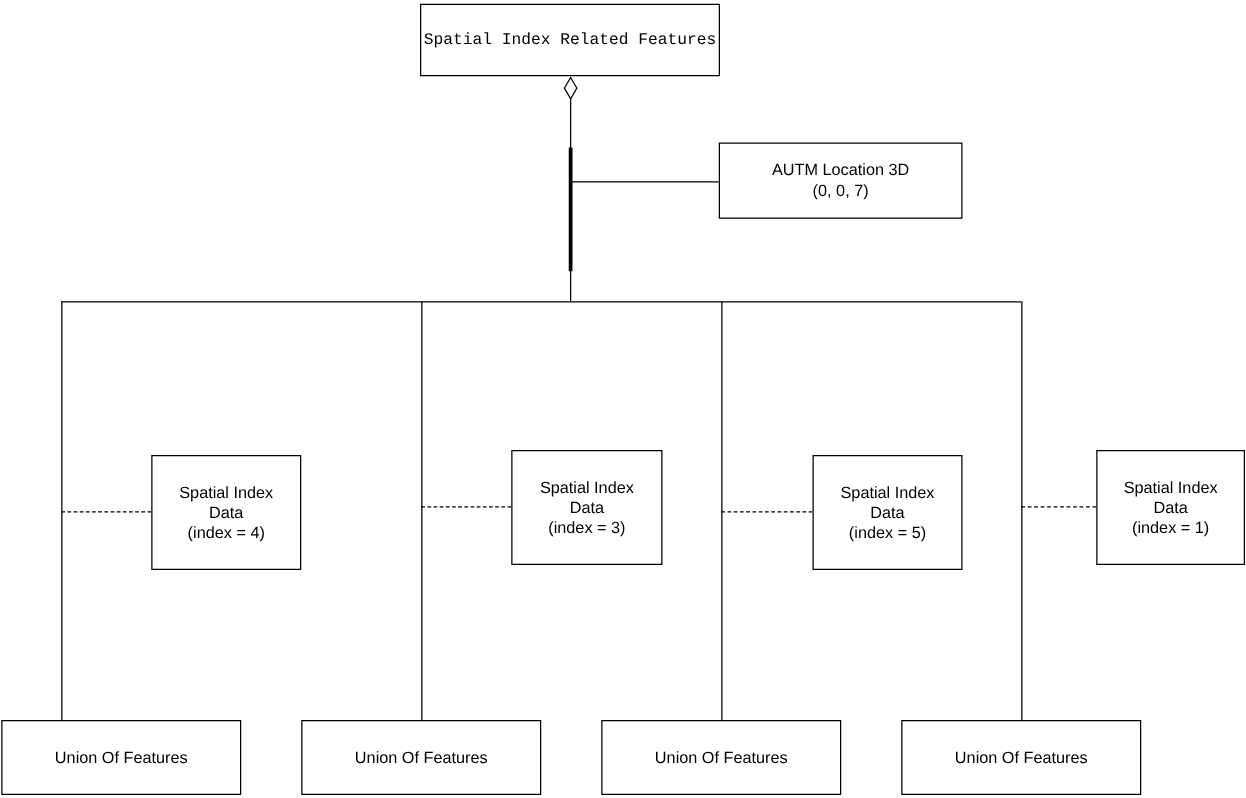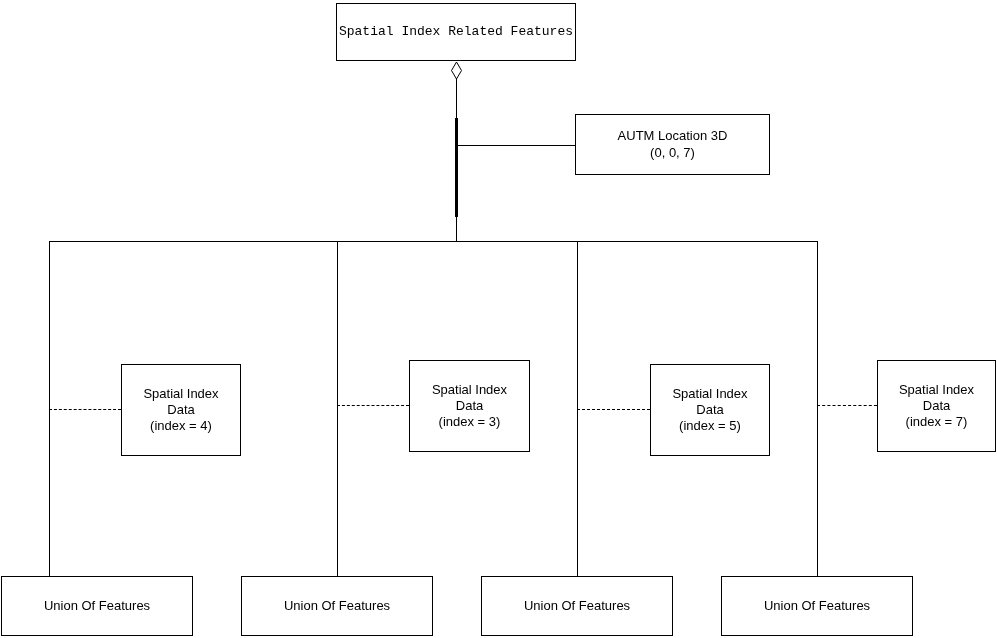--- a/index.html
+++ b/index.html
@@ -116,17 +116,17 @@
       <div class="edge-dotted" style="left: 577px; top: 409px; width: 73px;"></div>
       <div class="uml-box" style="left: 650px; top: 364px; width: 120px; height: 92px;">
         <span class="line">Spatial Index</span>
         <span class="line">Data</span>
         <span class="line">(index = 5)</span>
       </div>
       <div class="edge-dotted" style="left: 817px; top: 405px; width: 60px;"></div>
       <div class="uml-box" style="left: 877px; top: 360px; width: 119px; height: 92px;">
         <span class="line">Spatial Index</span>
         <span class="line">Data</span>
-        <span class="line">(index = 7)</span>
+        <span class="line">(index = 1)</span>
       </div>
     </div>
 
 </div>
 
 </body></html>

